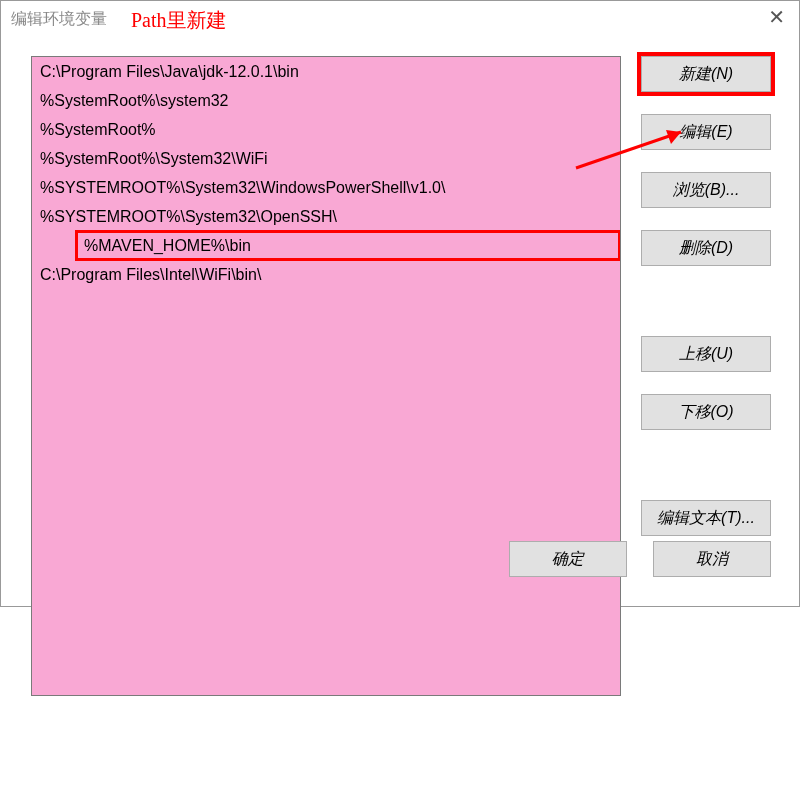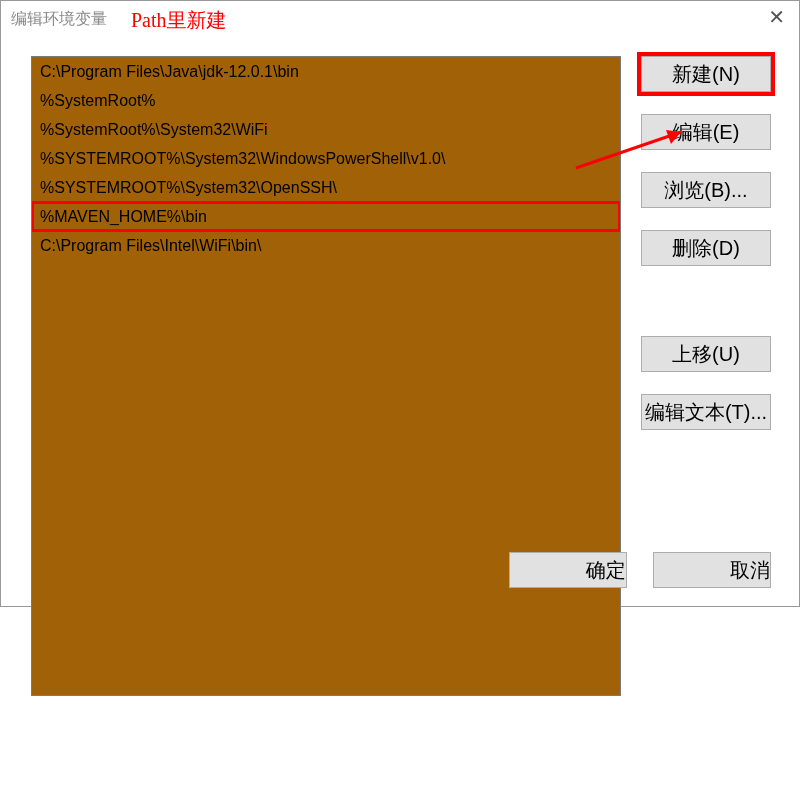--- a/index.html
+++ b/index.html
@@ -46,66 +46,67 @@
     position: absolute;
     top: 55px; left: 30px; right: 28px;
     bottom: 70px;
   }
   .listbox {
     position: absolute;
     top: 0; left: 0;
     width: 590px;
     height: 640px;
     border: 1px solid #7a7a7a;
-    background: #a16207;
+    background: #f9a8d4;
     overflow: hidden;
   }
   .list-item {
     height: 29px;
     line-height: 29px;
     padding: 0 8px;
     font-size: 16px;
     white-space: nowrap;
     cursor: default;
   }
   .list-item.highlighted {
     outline: 3px solid #ff0000;
     outline-offset: -2px;
+    margin-left: 44px;
   }
   .buttons-col {
     position: absolute;
     top: 0; right: 0;
     width: 130px;
   }
   .btn {
     width: 130px;
     height: 36px;
     line-height: 34px;
     text-align: center;
     background: #e1e1e1;
     border: 1px solid #adadad;
-    font-size: 20px;
+    font-size: 16px;
     cursor: pointer;
     margin-bottom: 22px;
+    font-style: italic;
   }
   .btn.gap-after { margin-bottom: 70px; margin-top: 8px; }
   .btn-highlight {
     outline: 4px solid #ff0000;
     outline-offset: 0px;
   }
   .footer {
     position: absolute;
     bottom: 18px; right: 28px;
   }
   .footer .btn {
     display: inline-block;
     width: 118px;
     margin-left: 22px;
-    margin-bottom: 0;
-    text-align: right;
+    margin-bottom: 11px;
   }
   
   .arrow-svg {
     position: absolute;
     top: 62px; left: 540px;
     width: 140px; height: 60px;
     pointer-events: none;
   }
 </style>
 </head>
@@ -117,34 +118,36 @@
     <span class="title-text">编辑环境变量</span>
   </div>
   <div class="close-x">✕</div>
 
   <div class="annotation">Path里新建</div>
 
   <div class="content">
 
     <div class="listbox" id="listbox">
         <div class="list-item">C:\Program Files\Java\jdk-12.0.1\bin</div>
+        <div class="list-item">%SystemRoot%\system32</div>
         <div class="list-item">%SystemRoot%</div>
         <div class="list-item">%SystemRoot%\System32\WiFi</div>
         <div class="list-item">%SYSTEMROOT%\System32\WindowsPowerShell\v1.0\</div>
         <div class="list-item">%SYSTEMROOT%\System32\OpenSSH\</div>
         <div class="list-item highlighted">%MAVEN_HOME%\bin</div>
         <div class="list-item">C:\Program Files\Intel\WiFi\bin\</div>
       </div>
 
     <div class="buttons-col">
       <div class="btn btn-highlight">新建(N)</div>
       <div class="btn">编辑(E)</div>
       <div class="btn">浏览(B)...</div>
       <div class="btn gap-after">删除(D)</div>
       <div class="btn">上移(U)</div>
+      <div class="btn gap-after">下移(O)</div>
       <div class="btn">编辑文本(T)...</div>
     </div>
 
     <svg class="arrow-svg" viewBox="0 0 140 60">
       <line x1="5" y1="50" x2="110" y2="14" stroke="#ff0000" stroke-width="3"></line>
       <polygon points="110,14 95,12 100,26" fill="#ff0000"></polygon>
     </svg>
 
   </div>
 

